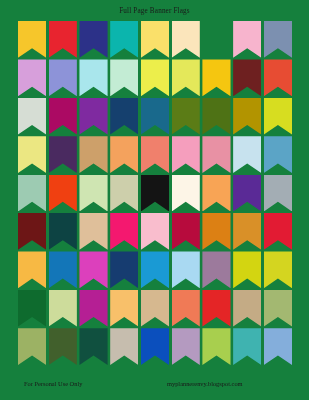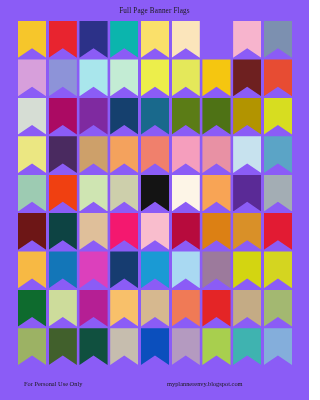--- a/index.html
+++ b/index.html
@@ -10,21 +10,21 @@
   body {
     width: 309px;
     height: 400px;
     font-family: "Liberation Serif", serif;
     overflow: hidden;
   }
   #page {
     position: relative;
     width: 309px;
     height: 400px;
-    background: #8b5cf6;
+    background: #15803d;
     box-sizing: border-box;
   }
   #page-title {
     position: absolute;
     top: 7px;
     left: 0;
     width: 309px;
     text-align: center;
     font-size: 7.2px;
     letter-spacing: 0.15px;

